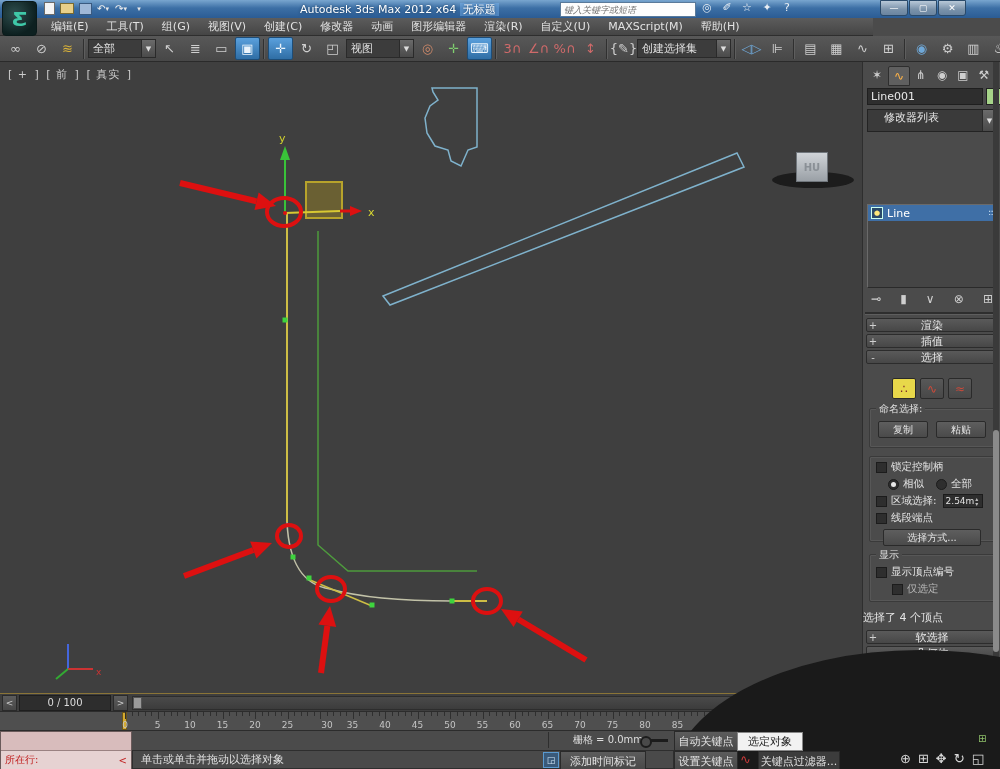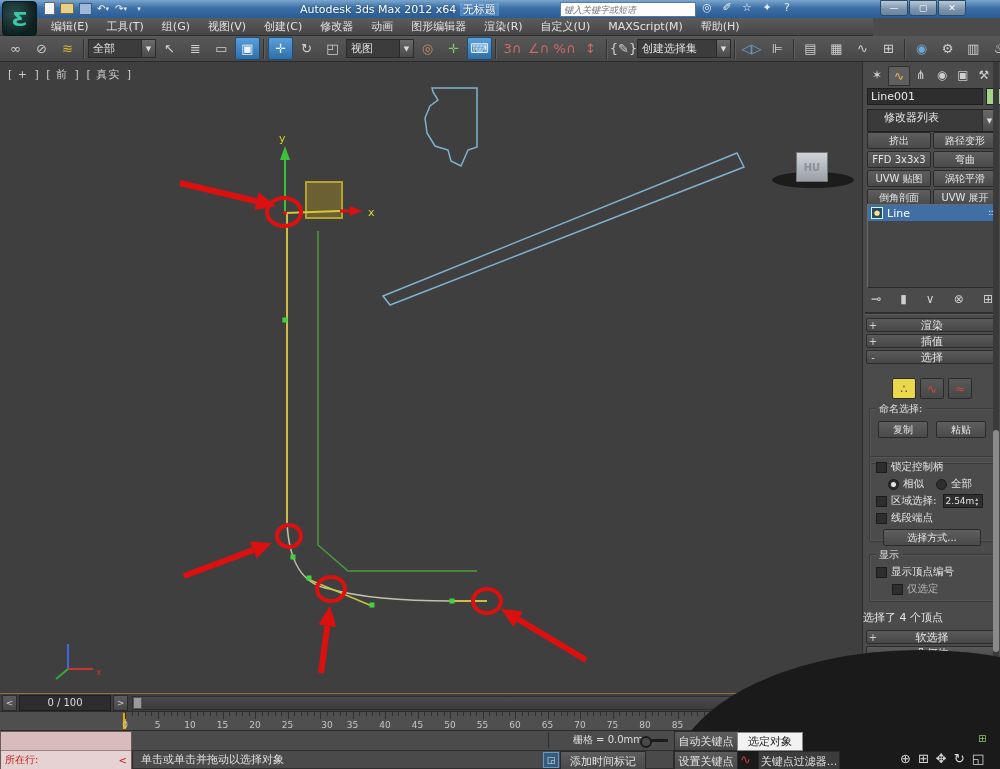--- a/index.html
+++ b/index.html
@@ -324,30 +324,20 @@
         <span class="tab">⚒</span>
       </div>
     <div id="namerow" class="abs">
       <div id="namefield">Line001</div>
       <div id="colorswatch"></div>
     </div>
     <div id="modlist" class="abs">
       <span>修改器列表</span>
       <span class="droparrow">▼</span>
     </div>
-    <div id="modbtns" class="abs">
-        <div class="pbtn">挤出</div>
-        <div class="pbtn">路径变形</div>
-        <div class="pbtn">FFD 3x3x3</div>
-        <div class="pbtn">弯曲</div>
-        <div class="pbtn">UVW 贴图</div>
-        <div class="pbtn">涡轮平滑</div>
-        <div class="pbtn">倒角剖面</div>
-        <div class="pbtn">UVW 展开</div>
-      </div>
     <div id="stackbox" class="abs">
       <div id="stackrow">
         <span id="bulb">●</span>
         <span>Line</span>
         <span id="stackdots">∶∶</span>
       </div>
     </div>
     <div id="stacktools" class="abs">
         <span class="sticon">⊸</span>
         <span class="sticon">▮</span>
@@ -369,21 +359,21 @@
       <span class="rollstate">-</span>
         <span class="rolltitle">选择</span>
       </div>
 
     <div id="subobj" class="abs">
         <span class="soicon activeY">∴</span>
         <span class="soicon red">∿</span>
         <span class="soicon red">≈</span>
       </div>
 
-    <div class="grp" style="top:346px;height:56px;">
+    <div class="grp" style="top:346px;height:40px;">
       <span class="grplabel">命名选择:</span>
       <div style="display:flex;gap:8px;justify-content:center;margin-top:12px;">
         <div class="pbtn" style="width:48px;">复制</div>
         <div class="pbtn" style="width:48px;">粘贴</div>
       </div>
     </div>
 
     <div class="grp" style="top:394px;height:86px;">
       <div class="chkrow">
           <span class="box"></span>

